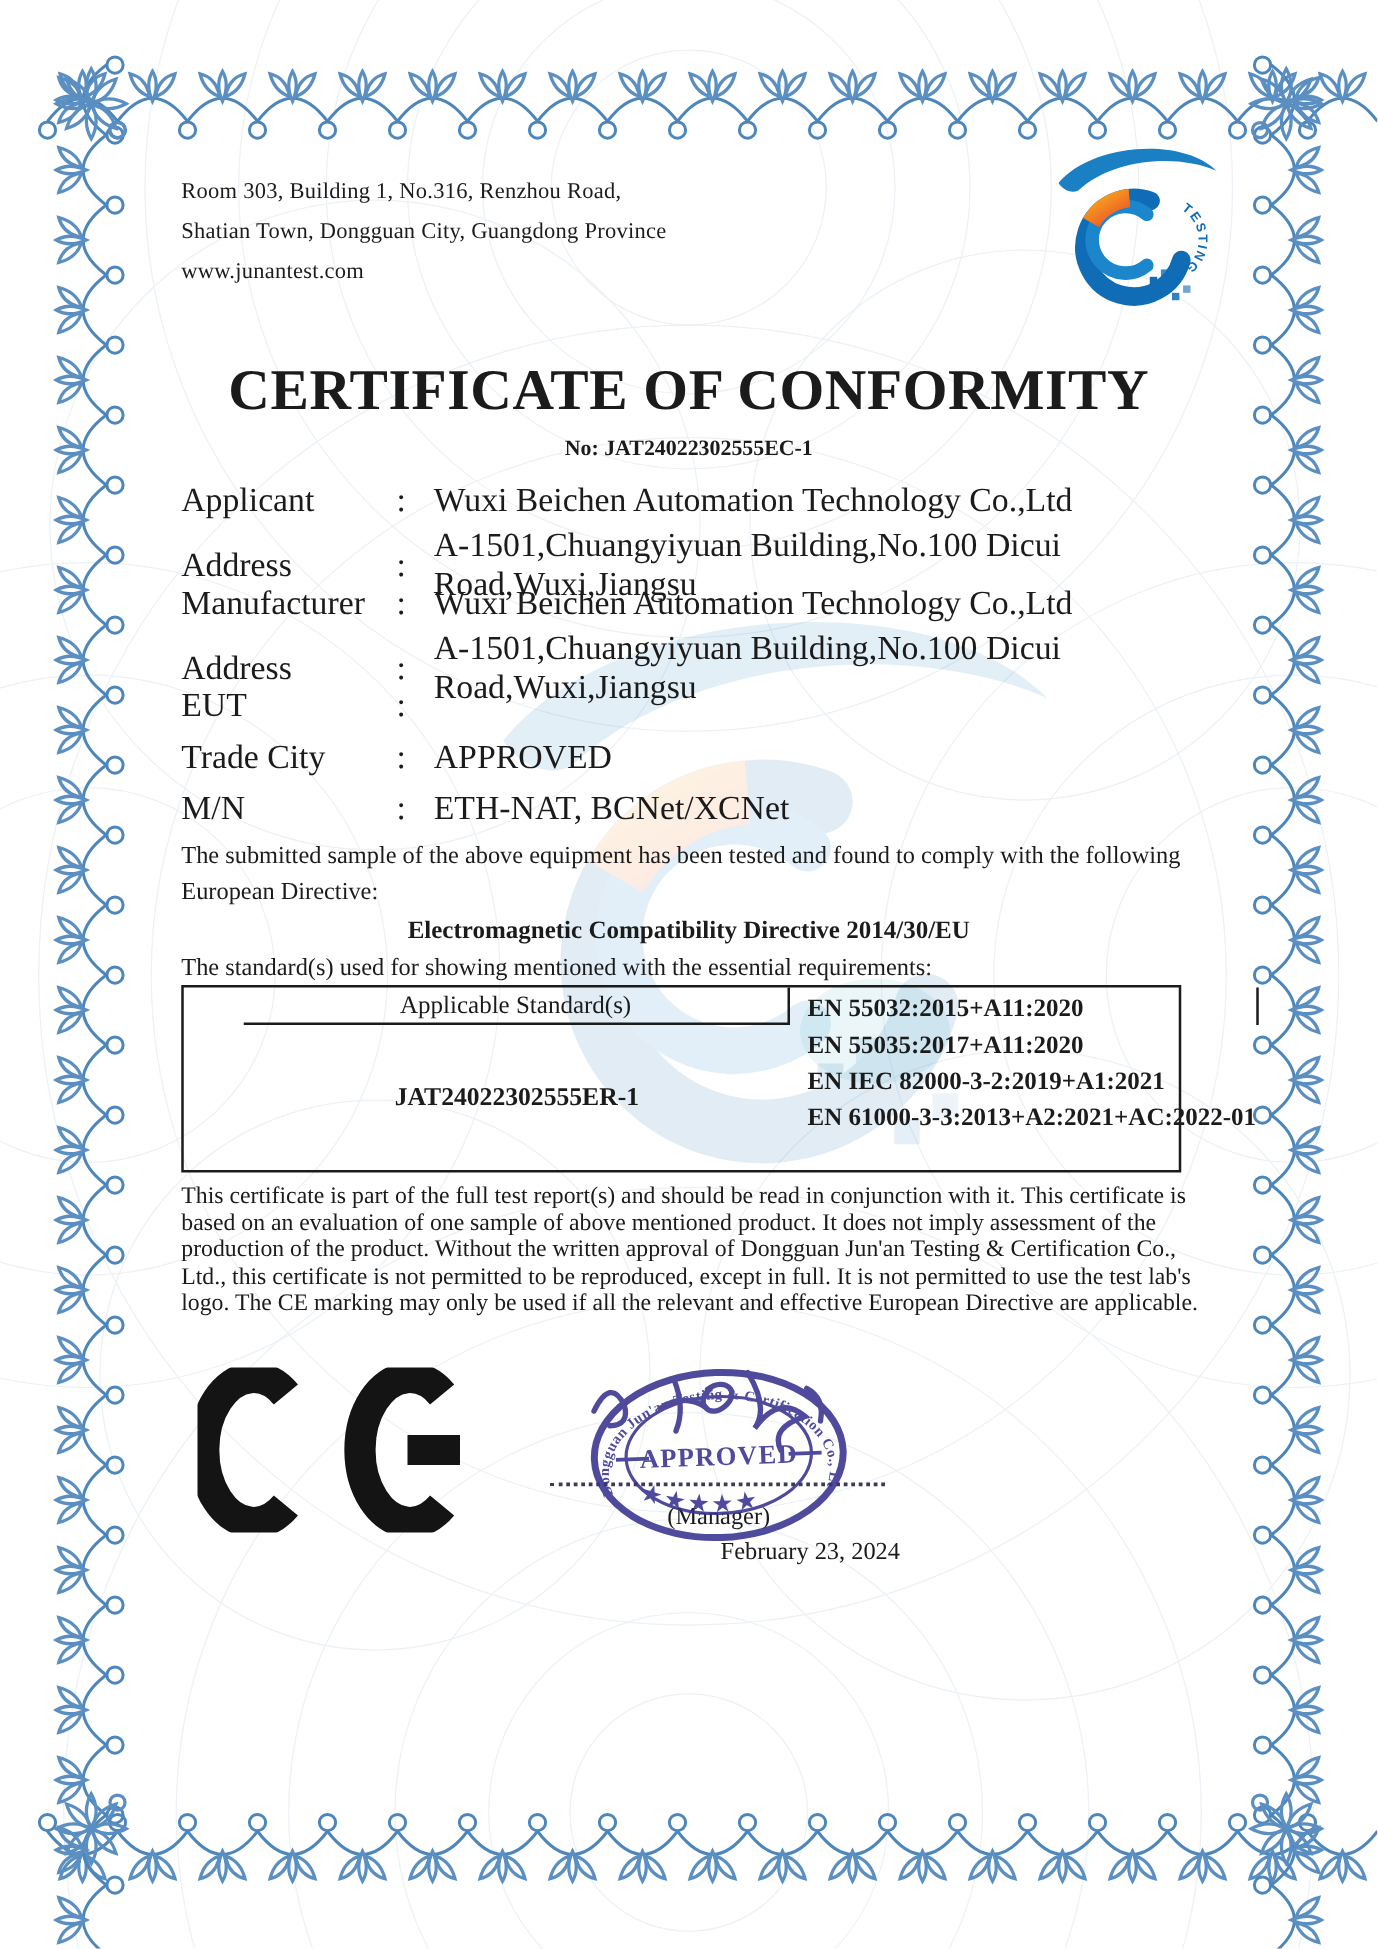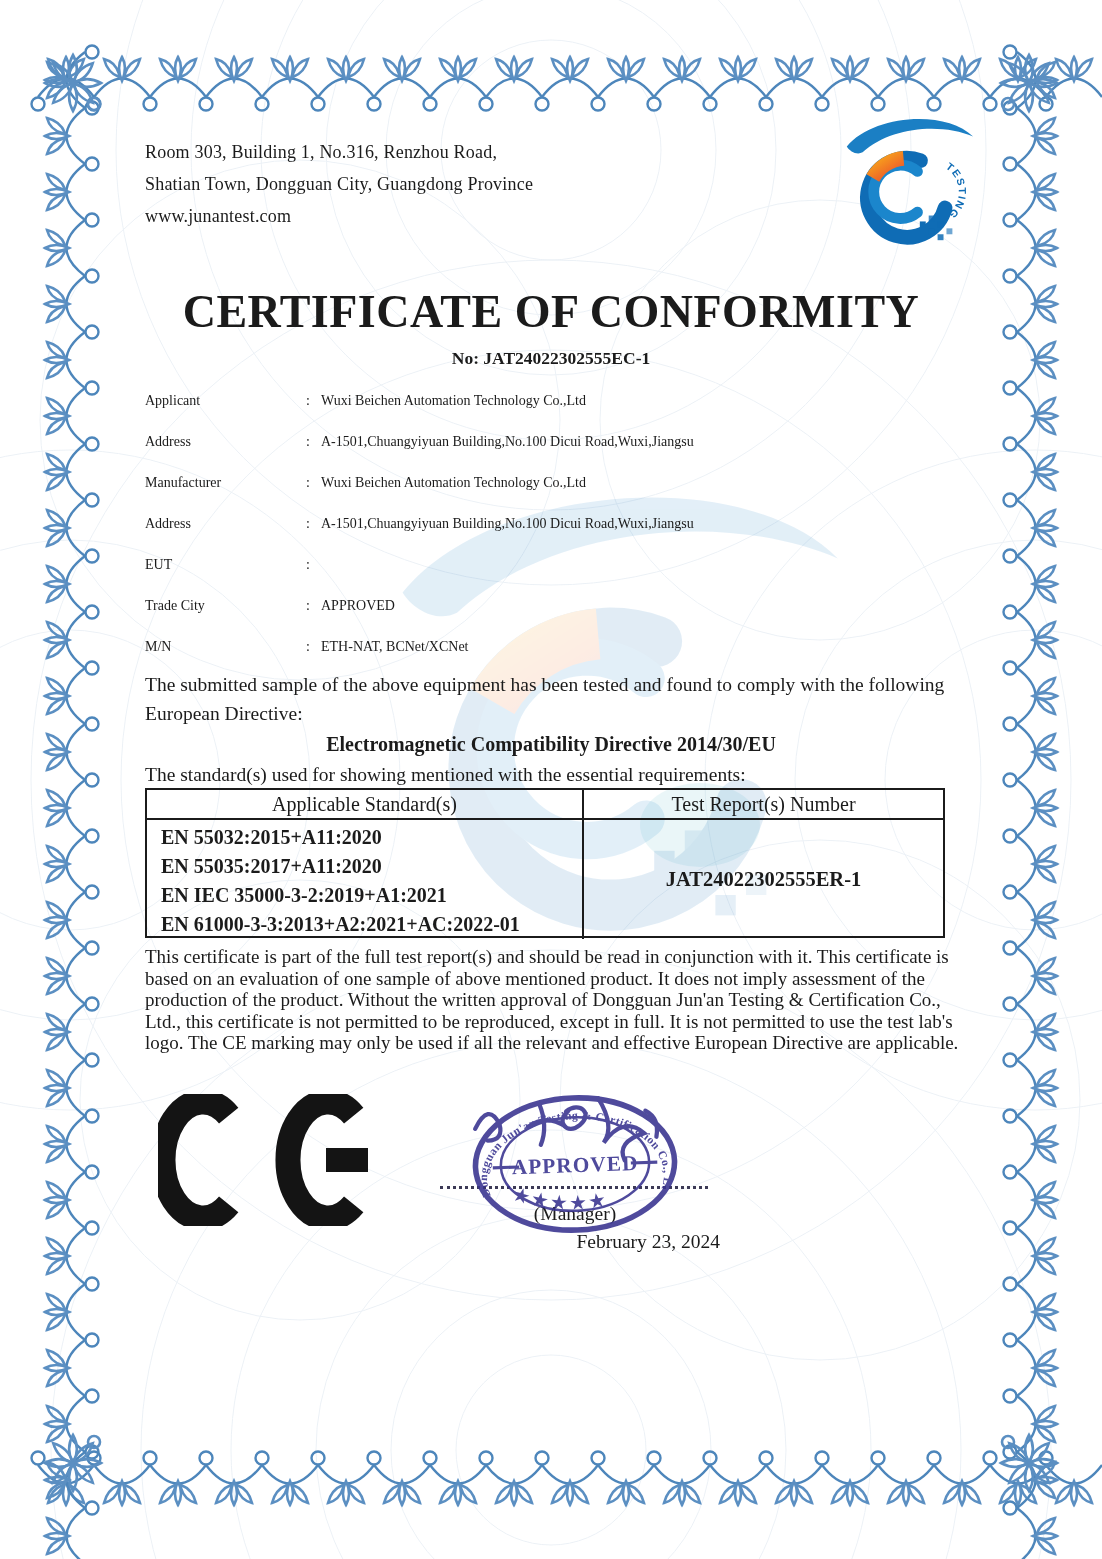--- a/index.html
+++ b/index.html
@@ -19,30 +19,30 @@
   #content{position:absolute;left:145px;top:0;width:812px;z-index:1;}
   .addr{position:absolute;left:0;top:136px;font-size:18px;line-height:32px;letter-spacing:.2px;}
   .addr .site{display:block;}
   #logo{position:absolute;left:833px;top:110px;z-index:1;}
   .title{position:absolute;left:-40px;top:285px;width:892px;text-align:center;
          font-size:46px;font-weight:bold;letter-spacing:.5px;white-space:nowrap;}
   .certno{position:absolute;left:0;top:348px;width:812px;text-align:center;
           font-size:17.5px;font-weight:bold;}
   .fields{position:absolute;left:0;top:380px;width:812px;}
   .frow{display:grid;grid-template-columns:150px 26px auto;height:41px;align-items:center;
-        font-size:14px;}
+        font-size:27px;gap:13px;}
   .fcolon{text-align:center;}
   .para{position:absolute;font-size:19.5px;line-height:29px;}
   .p1{left:0;top:670px;width:835px;}
   .directive{position:absolute;left:0;top:733px;width:812px;text-align:center;
              font-size:20px;font-weight:bold;}
   .p2{left:0;top:763px;width:835px;line-height:24px;}
   .stdtable{position:absolute;left:0;top:788px;width:800px;height:150px;
             border:2px solid #1b1b1b;box-sizing:border-box;display:grid;
-            grid-template-columns:437px auto;grid-template-rows:30px auto;}
+            grid-template-columns:437px auto;grid-template-rows:30px auto;padding-left:48px;}
   .th{font-size:20px;text-align:center;line-height:29px;border-bottom:2px solid #1b1b1b;}
   .th.c1{border-right:2px solid #1b1b1b;}
   .td1{border-right:2px solid #1b1b1b;padding:3px 0 0 14px;}
   .td1 div{font-size:20px;font-weight:bold;line-height:29px;white-space:nowrap;}
   .td2{display:flex;align-items:center;justify-content:center;font-size:20.5px;font-weight:bold;}
   .disclaimer{left:0;top:946px;width:822px;font-size:19px;line-height:21.5px;}
   #cemark{position:absolute;left:158px;top:1094px;z-index:1;}
   .dotline{position:absolute;left:440px;top:1186px;width:268px;border-top:3px dotted #3c3a56;z-index:1;}
   #stamp{position:absolute;left:448px;top:1076px;z-index:2;transform:rotate(-2deg);}
   .stxt{fill:#37328f;font-family:"Liberation Serif",serif;}
@@ -310,25 +310,24 @@
         <span class="fvalue">ETH-NAT, BCNet/XCNet</span>
       </div>
     </div>
 
     <div class="para p1 abs">The submitted sample of the above equipment has been tested and found to comply with the following European Directive:</div>
     <div class="directive">Electromagnetic Compatibility Directive 2014/30/EU</div>
     <div class="para p2 abs">The standard(s) used for showing mentioned with the essential requirements:</div>
 
     <div class="stdtable">
       <div class="th c1">Applicable Standard(s)</div>
-      <div class="th">Test Report(s) Number</div>
       <div class="td1">
         <div>EN 55032:2015+A11:2020</div>
         <div>EN 55035:2017+A11:2020</div>
-        <div>EN IEC 35000-3-2:2019+A1:2021</div>
+        <div>EN IEC 82000-3-2:2019+A1:2021</div>
         <div>EN 61000-3-3:2013+A2:2021+AC:2022-01</div>
       </div>
       <div class="td2">JAT24022302555ER-1</div>
     </div>
 
     <div class="para disclaimer abs">This certificate is part of the full test report(s) and should be read in conjunction with it. This certificate is based on an evaluation of one sample of above mentioned product. It does not imply assessment of the production of the product. Without the written approval of Dongguan Jun'an Testing &amp; Certification Co., Ltd., this certificate is not permitted to be reproduced, except in full. It is not permitted to use the test lab's logo. The CE marking may only be used if all the relevant and effective European Directive are applicable.</div>
   </div>
 
   <svg id="cemark" width="212" height="132" viewBox="0 0 212 132">
     <g fill="none" stroke="#141414" stroke-width="25">

